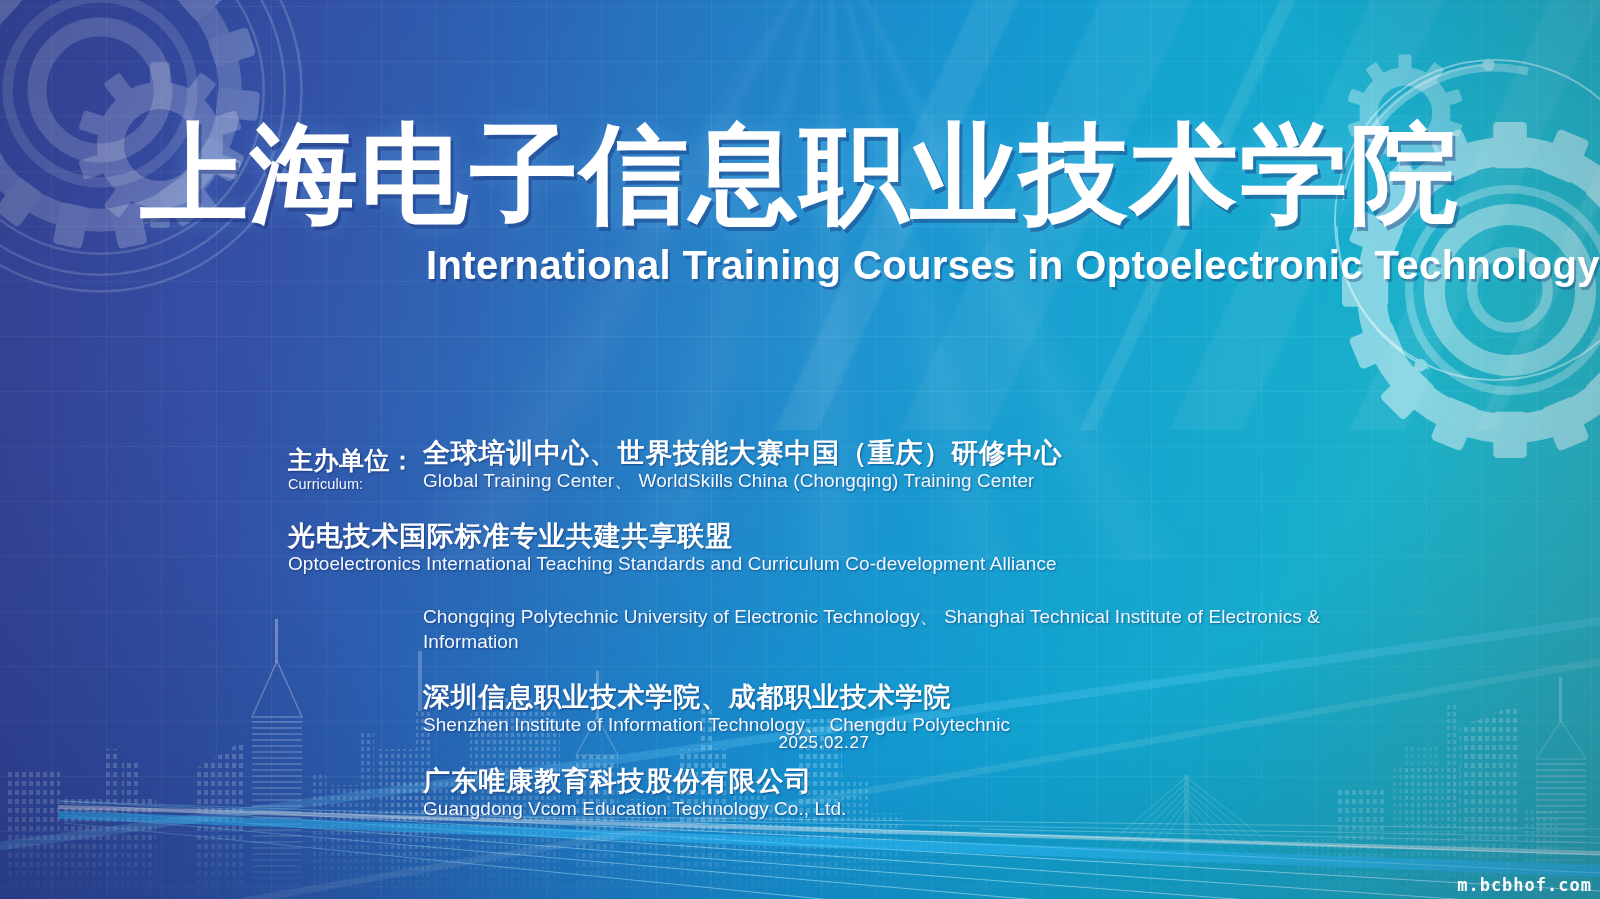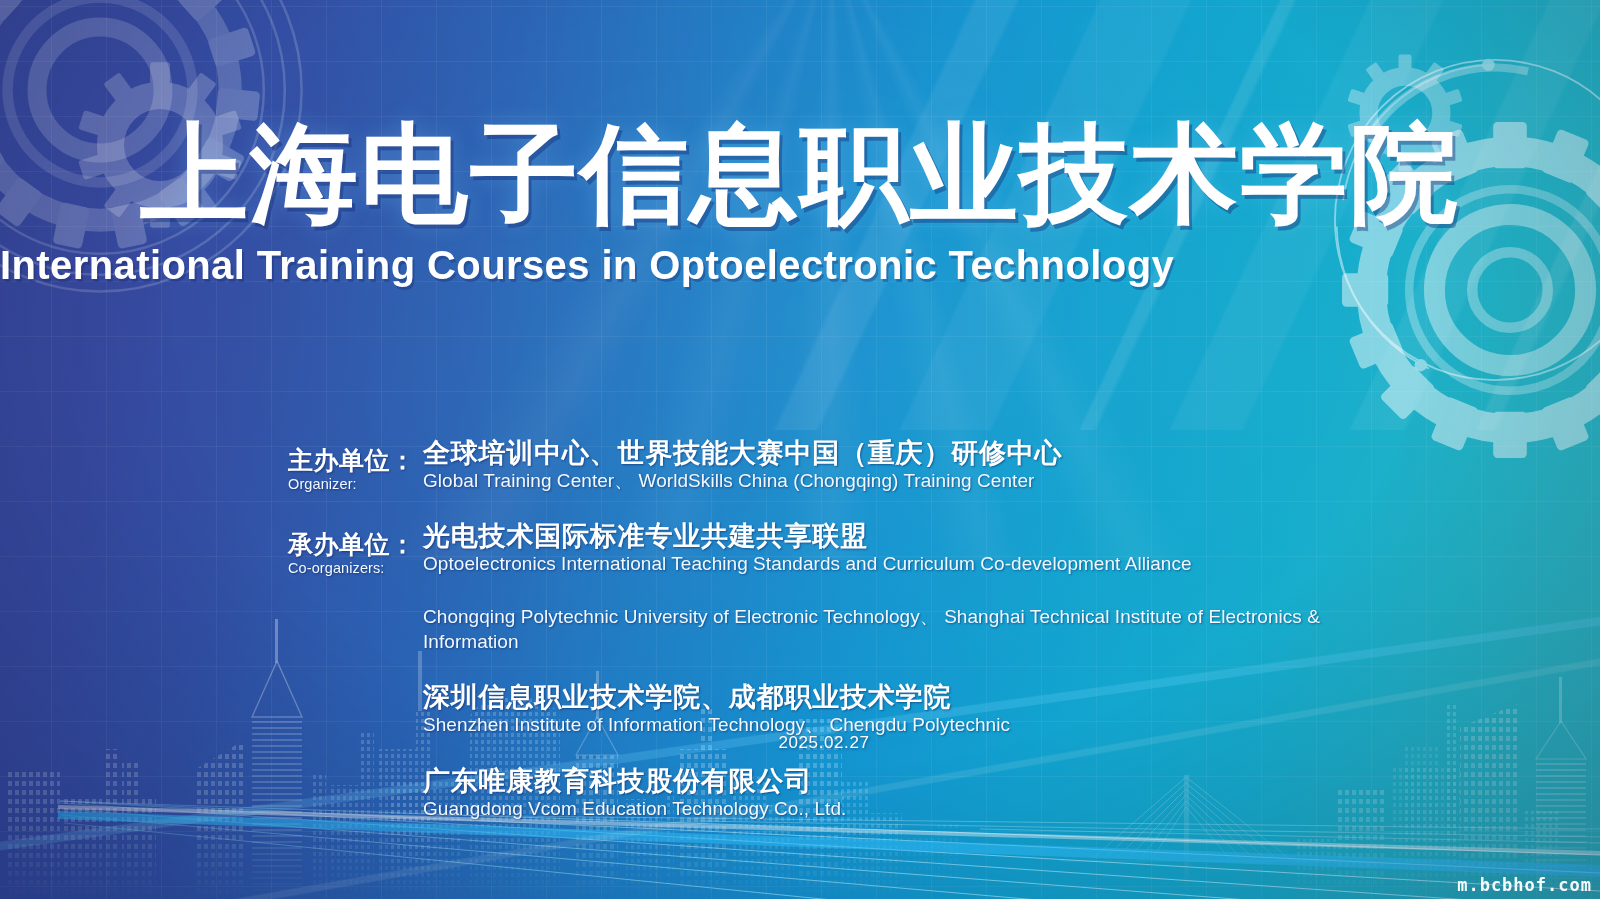--- a/index.html
+++ b/index.html
@@ -107,21 +107,21 @@
     font-weight:700;
     font-size:108px;
     line-height:1.04;
     letter-spacing:2px;
     color:#ffffff;
     text-shadow:3px 4px 0 rgba(20,40,110,.40), 0 0 22px rgba(120,200,255,.30);
     white-space:nowrap;
   }
   .title-en{
     position:absolute;left:0;right:0;top:243px;
-    text-align:left;
+    text-align:right;
     font-family:"Liberation Sans","DejaVu Sans",sans-serif;
     font-weight:700;
     font-size:40px;
     letter-spacing:.4px;
     color:#ffffff;
     text-shadow:2px 3px 0 rgba(20,40,110,.35);
     white-space:nowrap;
   }
 
   .credits{
@@ -420,33 +420,29 @@
 
     <div class="title-zh">上海电子信息职业技术学院</div>
 
     <div class="title-en">International Training Courses in Optoelectronic Technology</div>
 
     <div class="credits">
 
       <div class="credit-row">
         <div class="credit-label">
           <span class="zh">主办单位：</span>
-          <span class="en">Organizer:</span>
+          <span class="en">Curriculum:</span>
         </div>
         <div class="credit-body">
           <span class="zh">全球培训中心、世界技能大赛中国（重庆）研修中心</span>
           <span class="en">Global Training Center、 WorldSkills China (Chongqing) Training Center</span>
         </div>
       </div>
 
       <div class="credit-row">
-        <div class="credit-label">
-          <span class="zh">承办单位：</span>
-          <span class="en">Co-organizers:</span>
-        </div>
         <div class="credit-body">
           <span class="zh">光电技术国际标准专业共建共享联盟</span>
           <span class="en">Optoelectronics International Teaching Standards and Curriculum Co-development Alliance</span>
         </div>
       </div>
 
       <div class="credit-row indented">
         <div class="credit-body">
           <span class="en">Chongqing Polytechnic University of Electronic Technology、 Shanghai Technical Institute of Electronics &amp; Information</span>
         </div>

